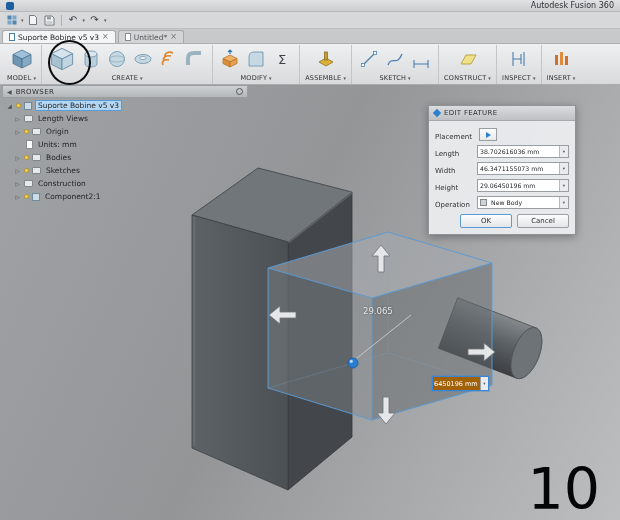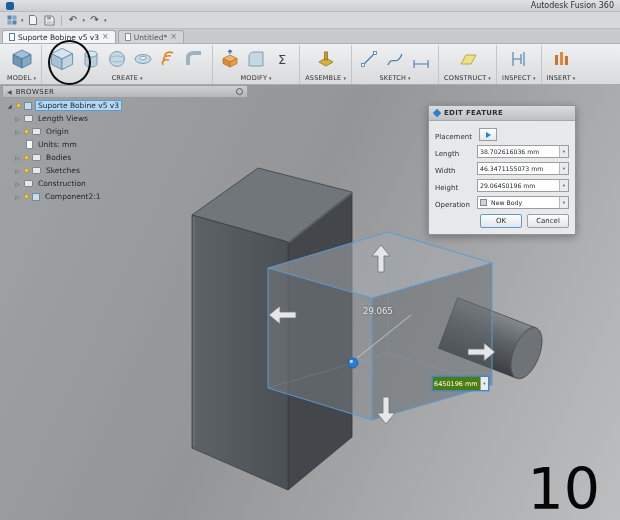--- a/index.html
+++ b/index.html
@@ -54,39 +54,39 @@
 .docico{width:7px;height:9px;background:#fdfdfd;border:1px solid #868c91}
 .compico{width:8px;height:8px;background:#ccdbe6;border:1px solid #6f8ba0}
 .blabel{padding:0 2px;white-space:nowrap}
 .blabel.sel{background:#b3d7f2;border:1px solid #5b9bd5}
 .ind1{padding-left:4px}.ind2{padding-left:12px}.ind3{padding-left:24px}
 
 
 .dialog{position:absolute;left:428px;top:20px;width:148px;background:rgba(234,236,238,.95);border:1px solid #8e9396;box-shadow:0 2px 8px rgba(0,0,0,.3)}
 .dlg-header{height:15px;background:linear-gradient(#dadcde,#bec1c3);border-bottom:1px solid #a6a9ab;display:flex;align-items:center;gap:4px;padding:0 5px}
 .diamond{width:6px;height:6px;background:#2f80cc;transform:rotate(45deg)}
-.dlg-title{font-size:7px;font-weight:bold;color:#2c2f31;letter-spacing:.3px}
+.dlg-title{font-size:7px;font-weight:normal;color:#2c2f31;letter-spacing:.3px}
 .dlg-body{padding:3px 6px 1px}
 .drow{height:17px;display:flex;align-items:flex-end}
 .dlabel{width:44px;font-size:7px;color:#2f3133}
 .dctl{flex:1;display:flex}
 .place-btn{width:18px;height:13px;background:linear-gradient(#fcfdfd,#e7e9eb);border:1px solid #999ea2;display:flex;align-items:center;justify-content:center}
 .place-glyph{width:0;height:0;border-left:5px solid #2a7ed2;border-top:3px solid transparent;border-bottom:3px solid transparent}
 .dinput{width:92px;height:13px;background:#fff;border:1px solid #999ea2;display:flex;align-items:stretch}
 .dval{flex:1;font-size:6.2px;color:#1e2022;display:flex;align-items:center;padding:0 2px;white-space:nowrap;overflow:hidden}
 .ddrop{width:9px;border-left:1px solid #b6babd;background:#e9ebed;display:flex;align-items:center;justify-content:center;font-size:4.5px;color:#55595d}
 .opico{width:7px;height:7px;background:#cdd3d7;border:1px solid #84898d;margin:0 2px;align-self:center}
 .dlg-footer{display:flex;justify-content:flex-end;gap:5px;padding:4px 6px 6px}
-.dbtn{width:42px;height:14px;display:flex;align-items:center;justify-content:center;font-size:7px;color:#2c2f31;background:linear-gradient(#fcfdfd,#e3e5e7);border:1px solid #9aa0a4;border-radius:2px}
+.dbtn{width:52px;height:14px;display:flex;align-items:center;justify-content:center;font-size:7px;color:#2c2f31;background:linear-gradient(#fcfdfd,#e3e5e7);border:1px solid #9aa0a4;border-radius:2px}
 .dbtn.primary{border-color:#5b9bd5}
 
 
 .dim-label{position:absolute;left:363px;top:221px;font-size:8.5px;color:#e8eaec;text-shadow:0 0 2px rgba(60,63,66,.8)}
 .dim-input{position:absolute;left:432px;top:291px;width:57px;height:15px;background:#fff;border:1px solid #3a86d4;box-shadow:0 0 0 1px rgba(58,134,212,.35);display:flex;align-items:stretch}
-.dim-val{flex:1;background:#4d7c0f;color:#fff;font-size:6.5px;display:flex;align-items:center;padding:0 1px;white-space:nowrap;overflow:hidden}
+.dim-val{flex:1;background:#a16207;color:#fff;font-size:6.5px;display:flex;align-items:center;padding:0 1px;white-space:nowrap;overflow:hidden}
 .dim-spin{width:8px;background:#e9ebed;border-left:1px solid #9aa0a4;display:flex;align-items:center;justify-content:center;font-size:4.5px;color:#55595d}
 .step-number{position:absolute;right:20px;bottom:2px;font-size:57px;line-height:1;color:#060606}
 .annotation-circle{position:absolute;left:48px;top:40px;width:43px;height:45px;border:2.5px solid #0c0c0c;border-radius:50%;z-index:60;pointer-events:none}
 </style>
 </head>
 <body>
 
 <div class="titlebar">
   <span class="app-icon"></span>
   <span class="app-title">Autodesk Fusion 360</span>

